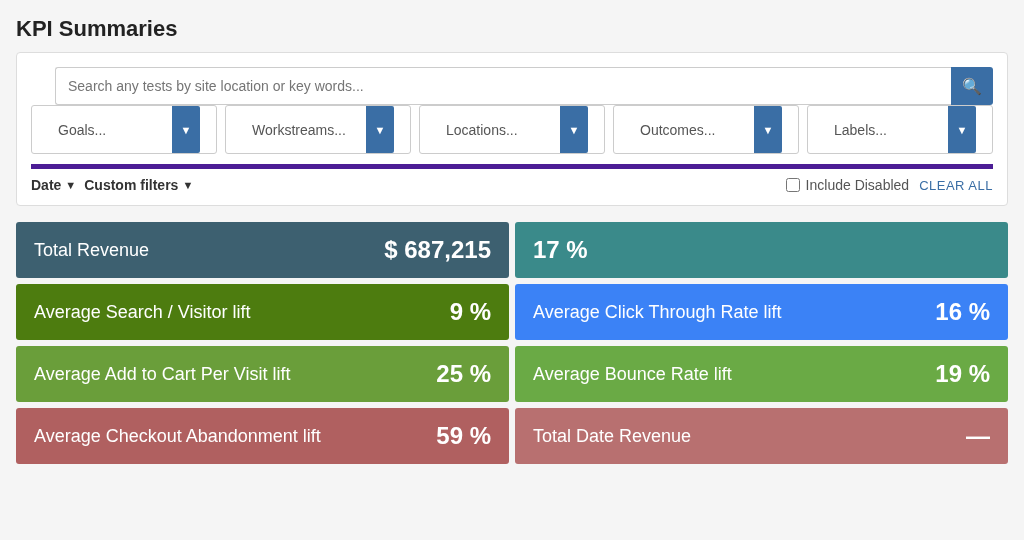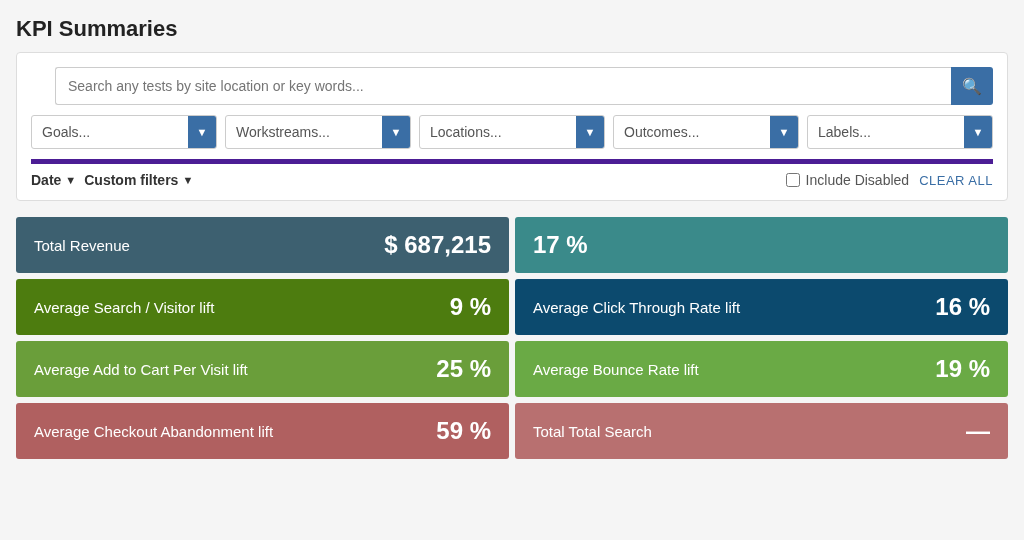--- a/index.html
+++ b/index.html
@@ -22,21 +22,20 @@
       background: #fff;
       border: 1px solid #ddd;
       border-radius: 4px;
       padding: 14px 14px 12px;
       margin-bottom: 16px;
     }
 
     .search-row {
       display: flex;
       align-items: flex-start;
-      margin-bottom: 10px;
       padding-left: 24px;
     }
 
     .search-input {
       flex: 1;
       height: 38px;
       border: 1px solid #ccc;
       border-right: none;
       border-radius: 3px 0 0 3px;
       padding: 0 12px;
@@ -60,28 +59,28 @@
     }
 
     .dropdown-row {
       display: flex;
       gap: 8px;
       margin-bottom: 10px;
     }
 
     .dropdown-btn {
       flex: 1;
-      height: 34px;
+      height: 49px;
       border: 1px solid #ccc;
       border-radius: 3px;
       background: #fff;
       display: flex;
       align-items: center;
       justify-content: space-between;
-      padding: 0 10px;
+      padding: 0 26px;
       cursor: pointer;
       font-size: 14px;
       color: #555;
     }
 
     .dropdown-btn .arrow {
       width: 28px;
       height: 100%;
       background: #3a6ea5;
       margin-right: -10px;
@@ -164,36 +163,36 @@
     .kpi-card {
       border-radius: 3px;
       padding: 14px 18px;
       display: flex;
       align-items: center;
       justify-content: space-between;
       color: white;
     }
 
     .kpi-label {
-      font-size: 15px;
+      font-size: 18px;
       font-weight: 400;
     }
 
     .kpi-value {
       font-size: 24px;
       font-weight: bold;
     }
 
     
     .color-slate-dark { background: #3d6070; }
     .color-teal { background: #3a8a8a; }
     .color-green { background: #6a9e3a; }
     .color-dusty-rose { background: #b06060; }
     .color-teal-mid { background: #4d7c0f; }
-    .color-teal-bright { background: #0c4a6e; }
+    .color-teal-bright { background: #3b82f6; }
     .color-green-mid { background: #6aaa45; }
     .color-dusty-rose-mid { background: #b87070; }
   </style>
 </head>
 <body>
 
 <h1 class="page-title">KPI Summaries</h1>
 
 <div class="filter-panel">
 
@@ -277,16 +276,16 @@
     </div>
     <div class="kpi-card color-green-mid">
       <span class="kpi-label">Average Bounce Rate lift</span>
       <span class="kpi-value">19 %</span>
     </div>
     <div class="kpi-card color-dusty-rose">
       <span class="kpi-label">Average Checkout Abandonment lift</span>
       <span class="kpi-value">59 %</span>
     </div>
     <div class="kpi-card color-dusty-rose-mid">
-      <span class="kpi-label">Total Total Search</span>
+      <span class="kpi-label">Total Date Revenue</span>
       <span class="kpi-value">—</span>
     </div>
   </div>
 
 </body></html>

